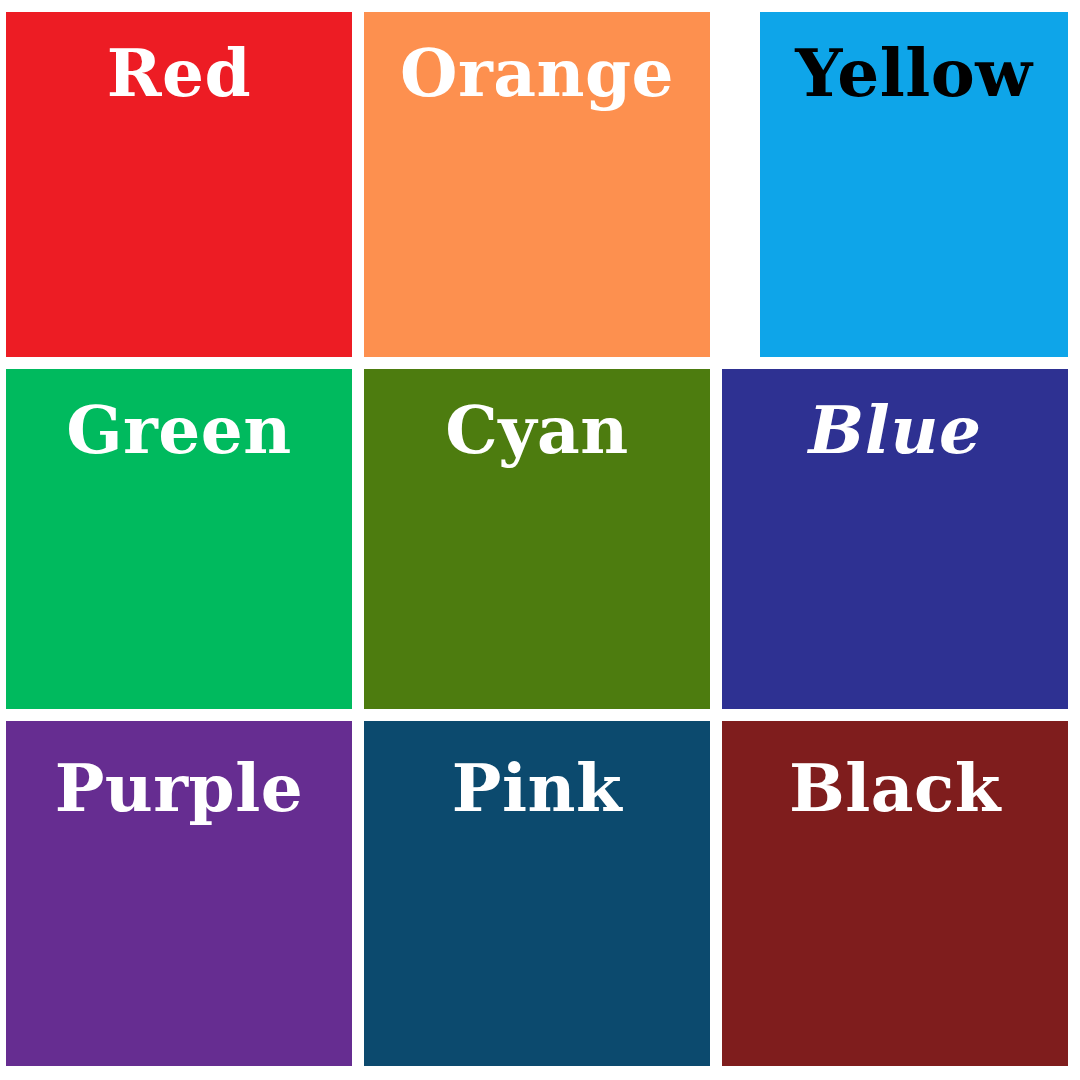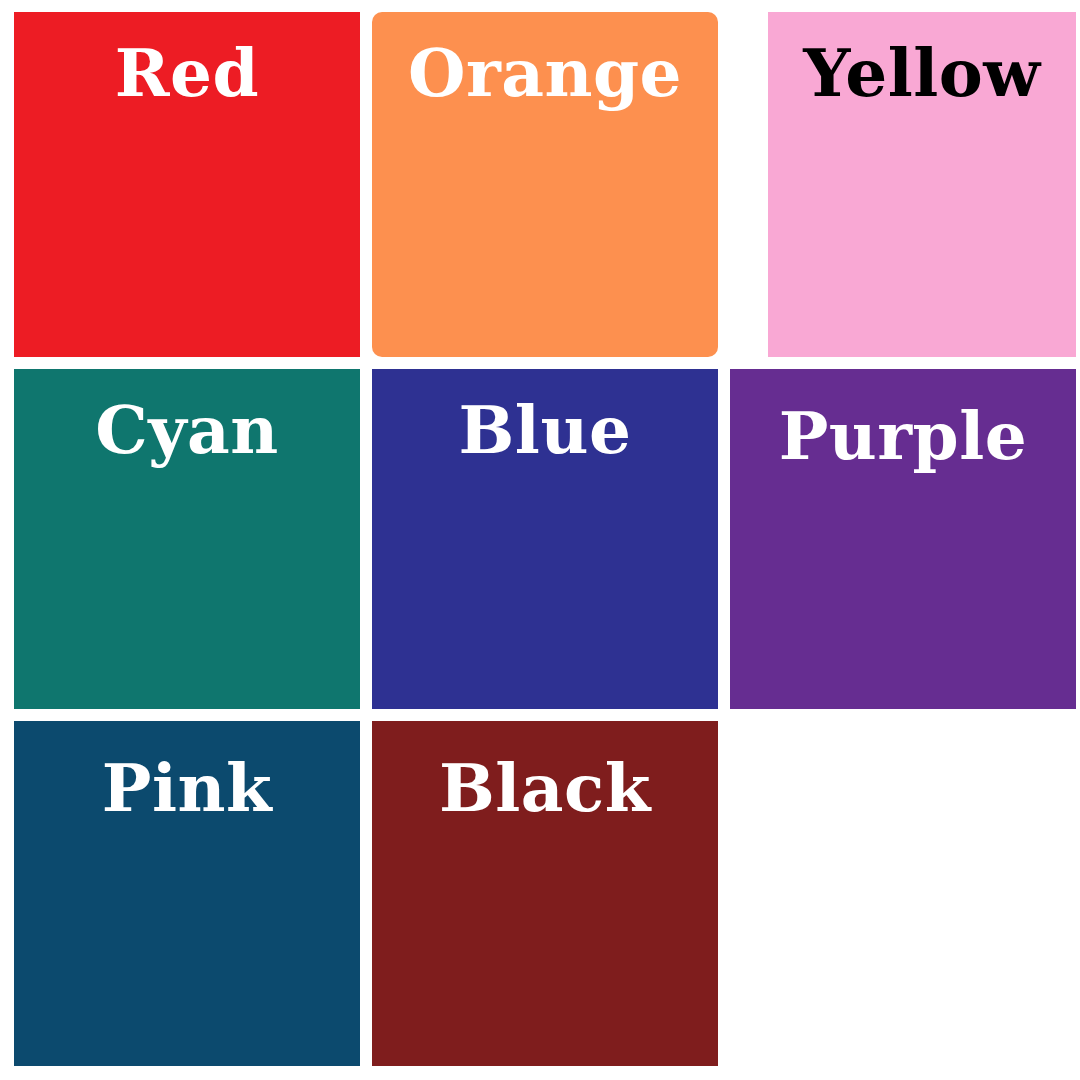--- a/index.html
+++ b/index.html
@@ -10,21 +10,21 @@
   }
   body {
     width: 1080px;
     height: 1080px;
     overflow: hidden;
     font-family: "DejaVu Serif", "Liberation Serif", serif;
   }
 
   #swatch-grid {
     position: absolute;
-    left: 14px;
+    left: 6px;
     top: 12px;
     width: 1058px;
     height: 1054px;
     display: grid;
     grid-template-columns: 346px 346px 346px;
     grid-template-rows: 345px 340px 345px;
     column-gap: 12px;
     row-gap: 10px;
     gap: 12px;
   }
@@ -56,34 +56,37 @@
 </style>
 </head>
 <body style="background-color: rgb(255, 255, 255);">
 
 <div id="swatch-grid">
 
   <div class="swatch row-1" style="background-color: rgb(237, 28, 36); color: rgb(255, 255, 255);">
     <span class="swatch-label">Red</span>
   </div>
 
-  <div class="swatch row-1" style="background-color: rgb(253, 144, 79); color: rgb(255, 255, 255); border-radius: 10px;">
+  <div class="swatch row-1" style="background-color: rgb(253, 144, 79); color: rgb(255, 255, 255);">
     <span class="swatch-label">Orange</span>
   </div>
 
-  <div class="swatch row-1" style="background-color: #f9a8d4; color: rgb(0, 0, 0); margin-left: 38px;">
+  <div class="swatch row-1" style="background-color: #0ea5e9; color: rgb(0, 0, 0); margin-left: 38px;">
     <span class="swatch-label">Yellow</span>
   </div>
 
+  <div class="swatch row-2" style="background-color: rgb(0, 186, 94); color: rgb(255, 255, 255);">
+    <span class="swatch-label">Green</span>
+  </div>
 
-  <div class="swatch row-2" style="background-color: #0f766e; color: rgb(255, 255, 255);">
+  <div class="swatch row-2" style="background-color: #4d7c0f; color: rgb(255, 255, 255);">
     <span class="swatch-label">Cyan</span>
   </div>
 
-  <div class="swatch row-2" style="background-color: rgb(46, 49, 146); color: rgb(255, 255, 255);">
+  <div class="swatch row-2" style="background-color: rgb(46, 49, 146); color: rgb(255, 255, 255); font-style: italic;">
     <span class="swatch-label">Blue</span>
   </div>
 
   <div class="swatch row-3" style="background-color: rgb(102, 45, 145); color: rgb(255, 255, 255);">
     <span class="swatch-label">Purple</span>
   </div>
 
   <div class="swatch row-3" style="background-color: #0c4a6e; color: rgb(255, 255, 255);">
     <span class="swatch-label">Pink</span>
   </div>

